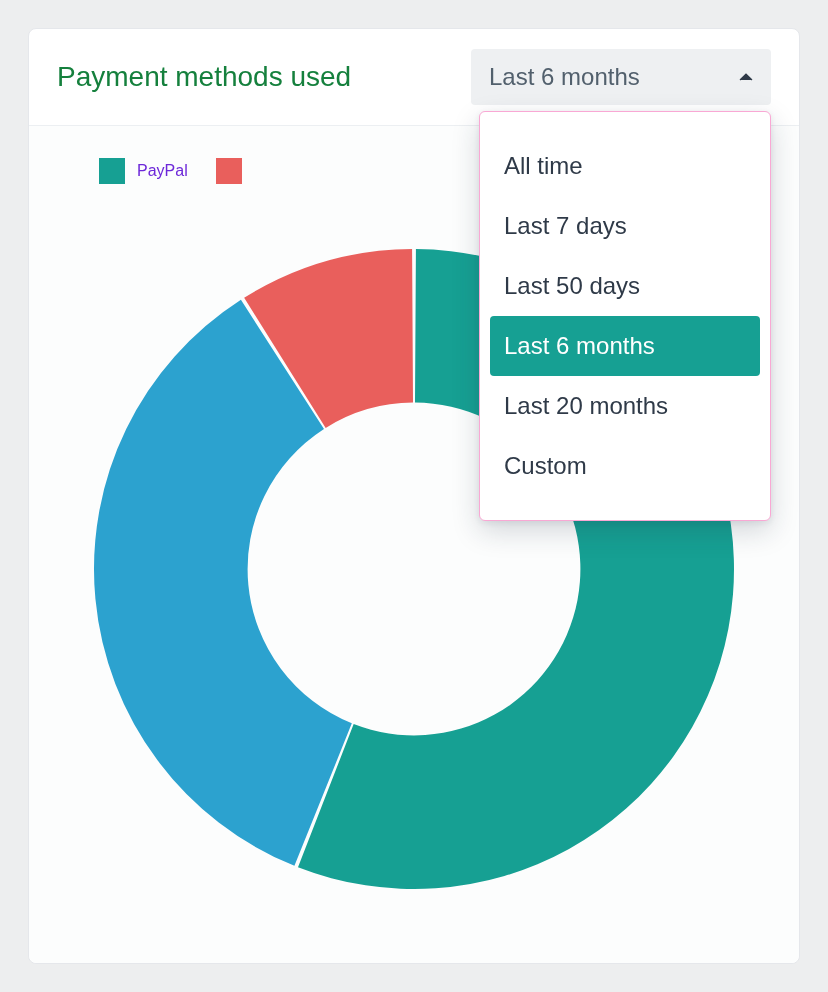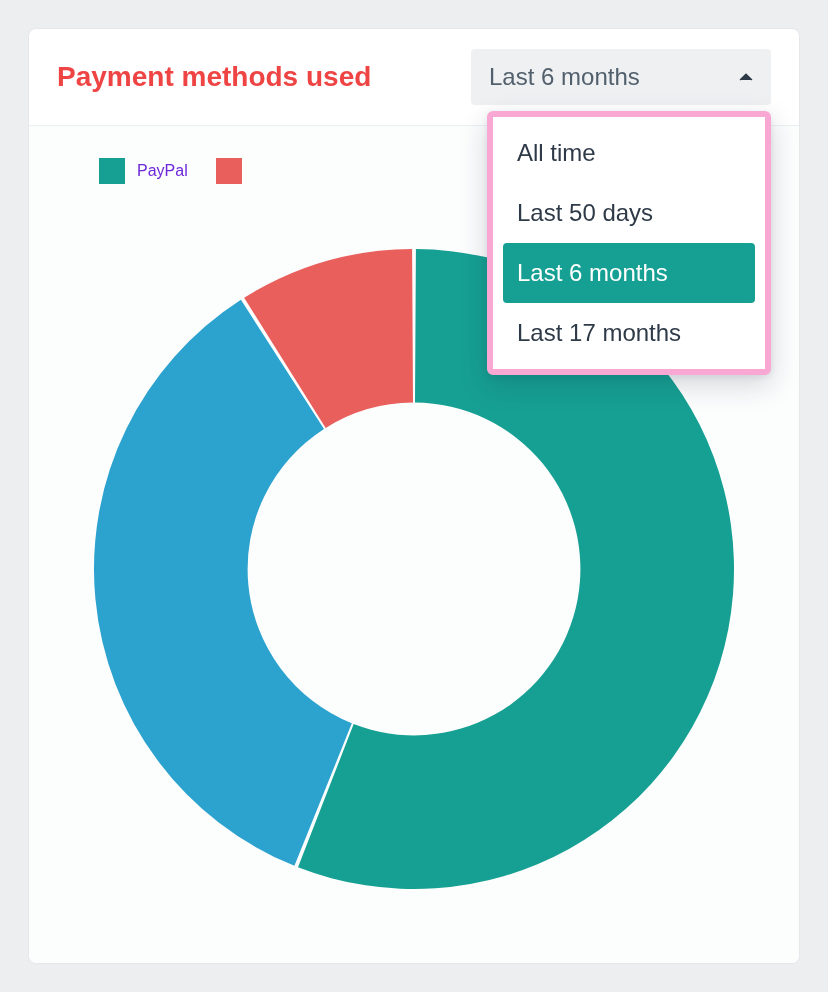--- a/index.html
+++ b/index.html
@@ -25,22 +25,22 @@
   }
   .card-header {
     display: flex;
     align-items: center;
     justify-content: space-between;
     padding: 20px 28px 20px 28px;
     border-bottom: 1px solid #eceff2;
   }
   .card-title {
     font-size: 28px;
-    font-weight: 700;
-    color: #ef4444;
+    font-weight: 400;
+    color: #15803d;
   }
   .select-wrap {
     position: relative;
   }
   .select-button {
     display: flex;
     align-items: center;
     justify-content: space-between;
     gap: 16px;
     background: #eef0f2;
@@ -52,28 +52,28 @@
     min-width: 300px;
     cursor: pointer;
   }
   .caret {
     display: inline-block;
   }
   .caret svg { display: block; }
   .dropdown {
     position: absolute;
     top: 100%;
-    left: 16px;
+    left: 8px;
     right: 0;
     margin-top: 6px;
     background: #ffffff;
-    border: 6px solid #f9a8d4;
+    border: 1px solid #f9a8d4;
     border-radius: 6px;
     box-shadow: 0 10px 28px rgba(30, 41, 59, 0.18), 0 2px 6px rgba(30,41,59,0.08);
-    padding: 6px 10px;
+    padding: 24px 10px;
     z-index: 20;
   }
   .dropdown-item {
     padding: 16px 14px;
     font-size: 24px;
     color: #2f3a48;
     border-radius: 4px;
     cursor: pointer;
     white-space: nowrap;
   }
@@ -130,23 +130,25 @@
         <span>Last 6 months</span>
         <span class="caret">
           <svg width="14" height="10" viewBox="0 0 14 10">
             <path d="M1 8 L7 2 L13 8" fill="none" stroke="#2f3a48" stroke-width="1.2"></path>
             <path d="M1 8 L7 2 L13 8 Z" fill="#2f3a48"></path>
           </svg>
         </span>
       </button>
       <div class="dropdown" id="dropdown">
           <div class="dropdown-item">All time</div>
+          <div class="dropdown-item">Last 7 days</div>
           <div class="dropdown-item">Last 50 days</div>
           <div class="dropdown-item selected">Last 6 months</div>
-          <div class="dropdown-item">Last 17 months</div>
+          <div class="dropdown-item">Last 20 months</div>
+          <div class="dropdown-item">Custom</div>
         </div>
     </div>
   </div>
   <div class="card-body">
     <div class="legend" id="legend">
         <div class="legend-item">
           <span class="swatch" style="background: rgb(22, 160, 147);"></span>
           <span>PayPal</span>
         </div>
         <div class="legend-item">

